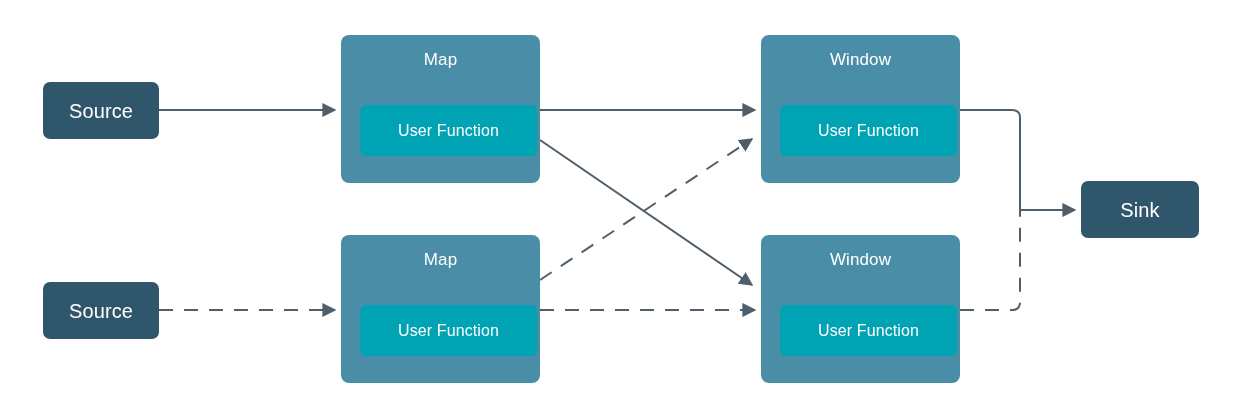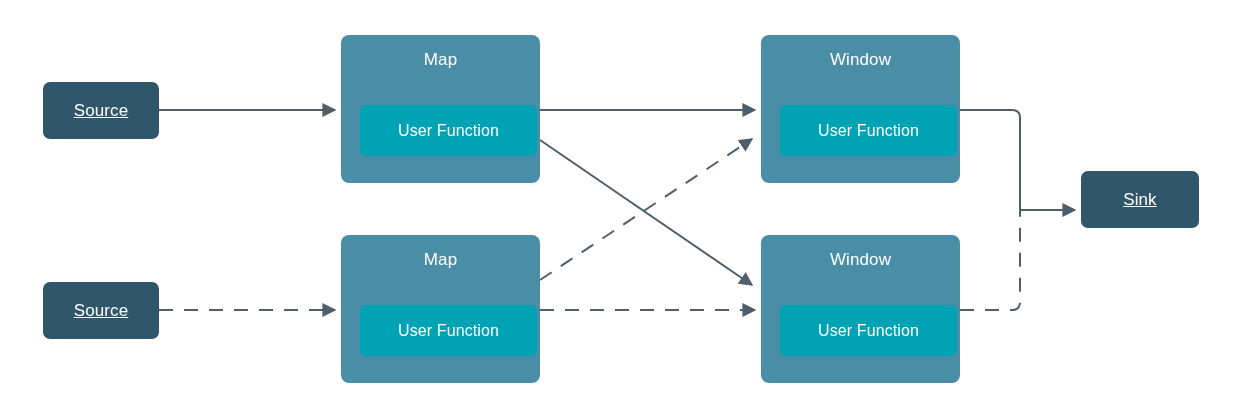--- a/index.html
+++ b/index.html
@@ -34,24 +34,23 @@
     text-align: right;
   }
   
   .terminal {
     background: #30566B;
     align-items: center;
     justify-content: center;
   }
   .terminal .node-label {
     color: #ffffff;
-    font-size: 17px;
+    font-size: 20px;
     line-height: 1;
     letter-spacing: 0.1px;
-    text-decoration: underline;
   }
   
   .operator {
     background: #4A8DA6;
     flex-direction: column;
     align-items: center;
     border-radius: 8px;
   }
   .operator .node-title {
     color: #ffffff;
@@ -140,17 +139,17 @@
     </div>
   </div>
 
   <div class="node operator" style="left:761px; top:235px; width:199px; height:148px;">
     <span class="node-title">Window</span>
     <div class="inner-box">
       <span class="inner-label">User Function</span>
     </div>
   </div>
 
-  <div class="node terminal" style="left:1081px; top:171px; width:118px; height:57px;">
+  <div class="node terminal" style="left:1081px; top:181px; width:118px; height:57px;">
     <span class="node-label">Sink</span>
   </div>
 
 </div>
 
 </body></html>

